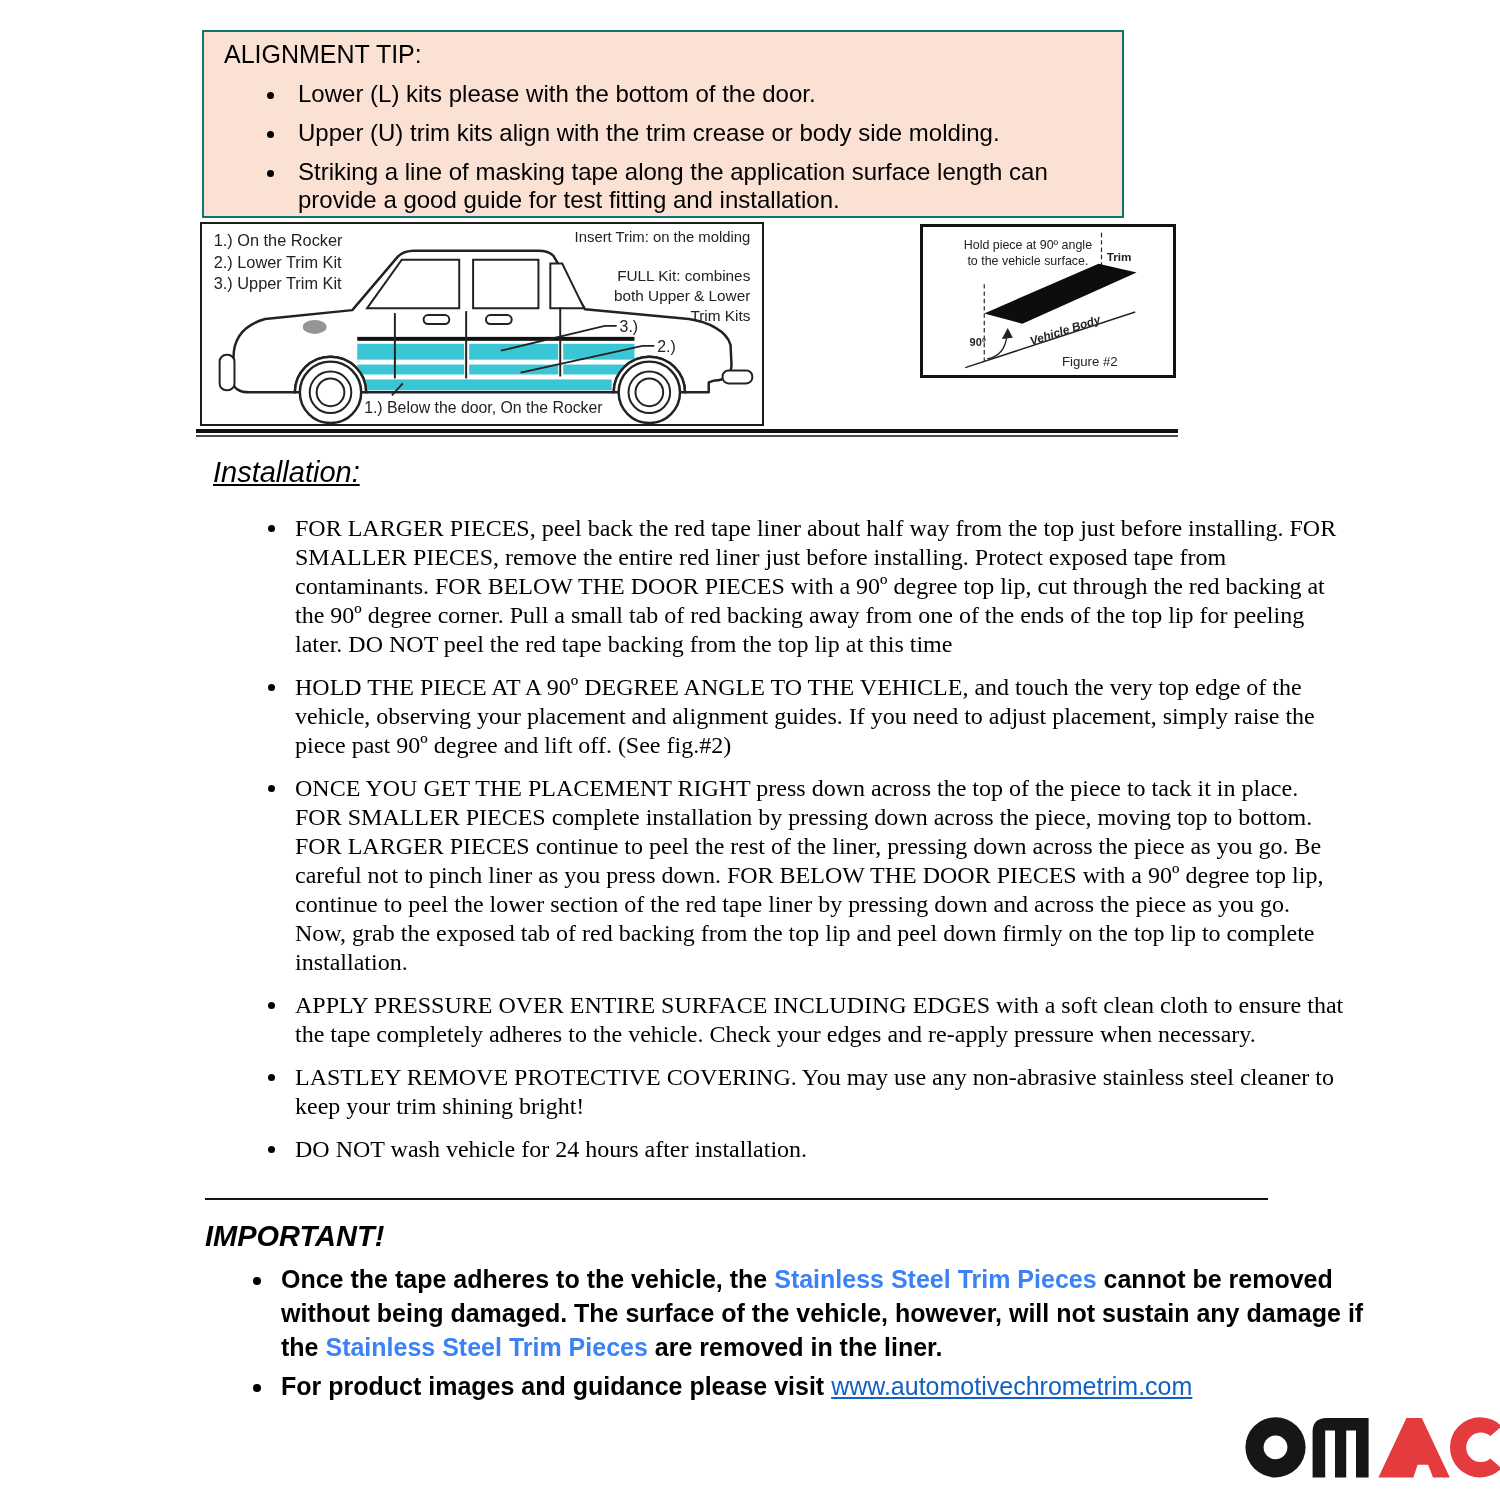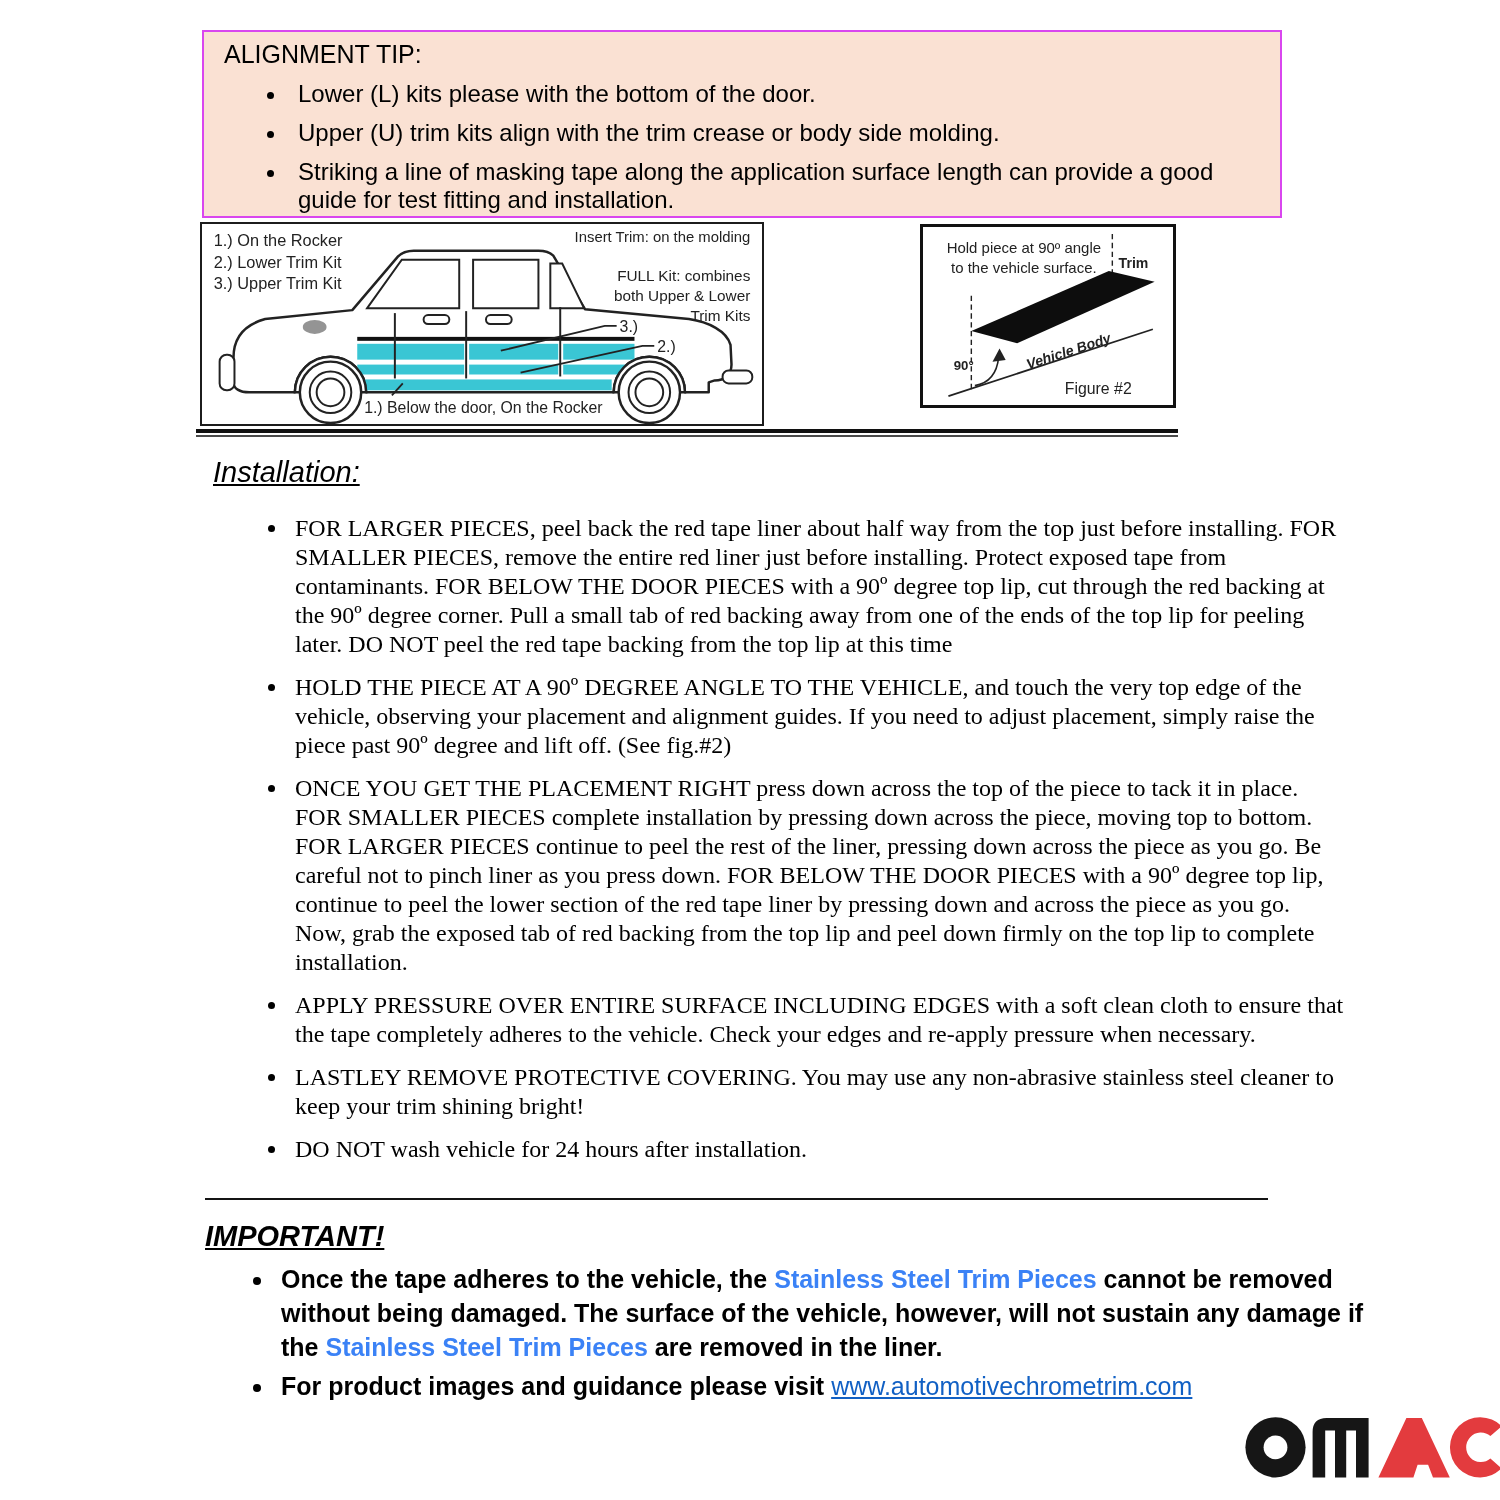--- a/index.html
+++ b/index.html
@@ -4,35 +4,35 @@
 <style>
   html,body { margin:0; padding:0; background:#ffffff; }
   .page {
     position:relative; width:1500px; height:1500px; background:#ffffff;
     font-family:"Liberation Sans","DejaVu Sans",sans-serif; color:#000;
     overflow:hidden;
   }
 
   
   .tip-box {
-    position:absolute; left:202px; top:30px; width:1080px; height:188px;
-    background:#FAE1D3; border:2px solid #d946ef; box-sizing:border-box;
+    position:absolute; left:202px; top:30px; width:922px; height:188px;
+    background:#FAE1D3; border:2px solid #0f766e; box-sizing:border-box;
     padding:8px 18px 0 20px;
   }
   .tip-title { font-size:25px; line-height:28px; }
   .tip-list { margin:12px 0 0 0; padding-left:64px; }
   .tip-list li { font-size:24px; line-height:28px; margin-bottom:11px; padding-left:10px; }
 
   
   .fig-car {
     position:absolute; left:200px; top:222px; width:564px; height:204px;
     border:2px solid #1c1c1c; box-sizing:border-box; background:#fff;
   }
   .fig-angle {
-    position:absolute; left:920px; top:224px; width:256px; height:184px;
+    position:absolute; left:920px; top:224px; width:256px; height:154px;
     border:3px solid #111; box-sizing:border-box; background:#fff;
   }
   .fig-car svg, .fig-angle svg { display:block; width:100%; height:100%; }
   svg text { font-family:"Liberation Sans","DejaVu Sans",sans-serif; fill:#222; }
 
   .double-rule { position:absolute; left:196px; top:429px; width:982px; }
   .double-rule .bar-a { height:4px; background:#101010; }
   .double-rule .bar-b { height:2px; background:#ffffff; }
   .double-rule .bar-c { height:2px; background:#4a4a4a; }
 
@@ -41,21 +41,21 @@
     position:absolute; left:205px; top:448px; margin:8px;
     font-size:29px; font-weight:normal; font-style:italic; text-decoration:underline;
   }
   .install-list { position:absolute; left:205px; top:500px; width:1085px; margin:0; padding-left:70px; }
   .install-list li { font-size:24px; line-height:29px; margin:14px; padding-left:6px;font-family:Liberation Serif, serif; }
 
   
   .thin-rule { position:absolute; left:205px; top:1198px; width:1063px; height:2px; background:#141414; }
   .important-heading {
     position:absolute; left:205px; top:1220px; margin:0;
-    font-size:29px; font-weight:bold; font-style:italic; text-decoration:underline;
+    font-size:29px; font-weight:bold; font-style:italic; 
   }
   .important-list { position:absolute; left:205px; top:1262px; width:1105px; margin:0; padding-left:70px; }
   .important-list li { font-size:25px; line-height:34px; font-weight:bold; margin:0 0 5px 0; padding-left:6px; }
   .red-text { color:#3b82f6; }
   .link { color:#1160C4; text-decoration:underline; font-weight:normal; }
 
   
   .logo { position:absolute; left:1244px; top:1408px; width:266px; height:73px; }
   .logo svg { display:block; width:100%; height:100%; }
 </style>

